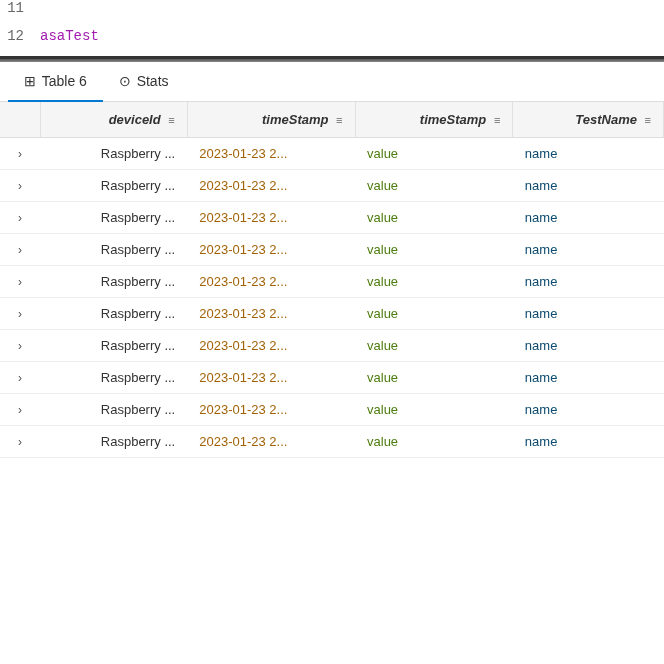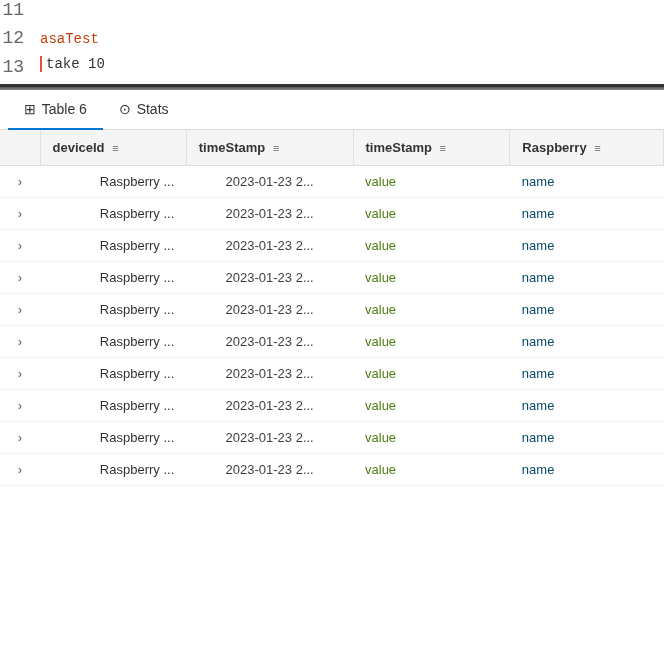--- a/index.html
+++ b/index.html
@@ -20,36 +20,36 @@
 
     .code-line {
       display: flex;
       align-items: baseline;
       height: 28px;
       padding: 0 0 0 0;
     }
 
     .line-number {
       color: #666;
-      font-size: 18px;
+      font-size: 14px;
       width: 40px;
       text-align: right;
       padding-right: 16px;
       user-select: none;
       flex-shrink: 0;
     }
 
     .code-content {
       font-size: 14px;
       display: flex;
       align-items: center;
     }
 
     .code-keyword {
-      color: #c2410c;
+      color: #a21caf;
       font-style: normal;
     }
 
     .code-cursor {
       display: inline-block;
       width: 2px;
       height: 16px;
       background: #e74c3c;
       margin-right: 4px;
       vertical-align: middle;
@@ -104,25 +104,26 @@
       font-size: 13px;
     }
 
     thead tr {
       background: #f5f5f5;
       border-bottom: 1px solid #ddd;
     }
 
     thead th {
       padding: 10px 12px;
-      text-align: left;
+      text-align: right;
       font-weight: 600;
       color: #333;
       border-right: 1px solid #e0e0e0;
       white-space: nowrap;
+      font-style: italic;
     }
 
     thead th:first-child {
       width: 40px;
       border-right: 1px solid #e0e0e0;
     }
 
     .col-menu {
       font-size: 11px;
       color: #666;
@@ -146,22 +147,21 @@
       align-items: center;
       justify-content: center;
     }
 
     .cell-device {
       color: #333;
       text-align: right;
     }
 
     .cell-timestamp {
-      color: #404040;
-      text-align: center;
+      color: #a16207;
     }
 
     .cell-value {
       color: #4d7c0f;
     }
 
     .cell-name {
       color: #0c4a6e;
     }
 
@@ -175,27 +175,20 @@
 
 <div class="code-editor">
   <div class="code-line">
     <span class="line-number">11</span>
     <span class="code-content"></span>
   </div>
   <div class="code-line">
     <span class="line-number">12</span>
     <span class="code-content">
       <span class="code-keyword">asaTest</span>
-    </span>
-  </div>
-  <div class="code-line">
-    <span class="line-number">13</span>
-    <span class="code-content">
-      <span class="code-cursor"></span>
-      <span class="code-plain">take 10</span>
     </span>
   </div>
 </div>
 
 <div class="divider-line"></div>
 
 <div class="tabs-bar">
   <div class="tab-item active">
     <span class="tab-icon">⊞</span>
     <span>Table 6</span>
@@ -217,21 +210,21 @@
         </th>
         <th>
           <span>timeStamp</span>
           <span class="col-menu">≡</span>
         </th>
         <th>
           <span>timeStamp</span>
           <span class="col-menu">≡</span>
         </th>
         <th>
-          <span>Raspberry</span>
+          <span>TestName</span>
           <span class="col-menu">≡</span>
         </th>
       </tr>
     </thead>
     <tbody id="table-body">
     <tr>
           <td>
             <span class="expand-chevron">›</span>
           </td>
           <td class="cell-device">Raspberry ...</td>

